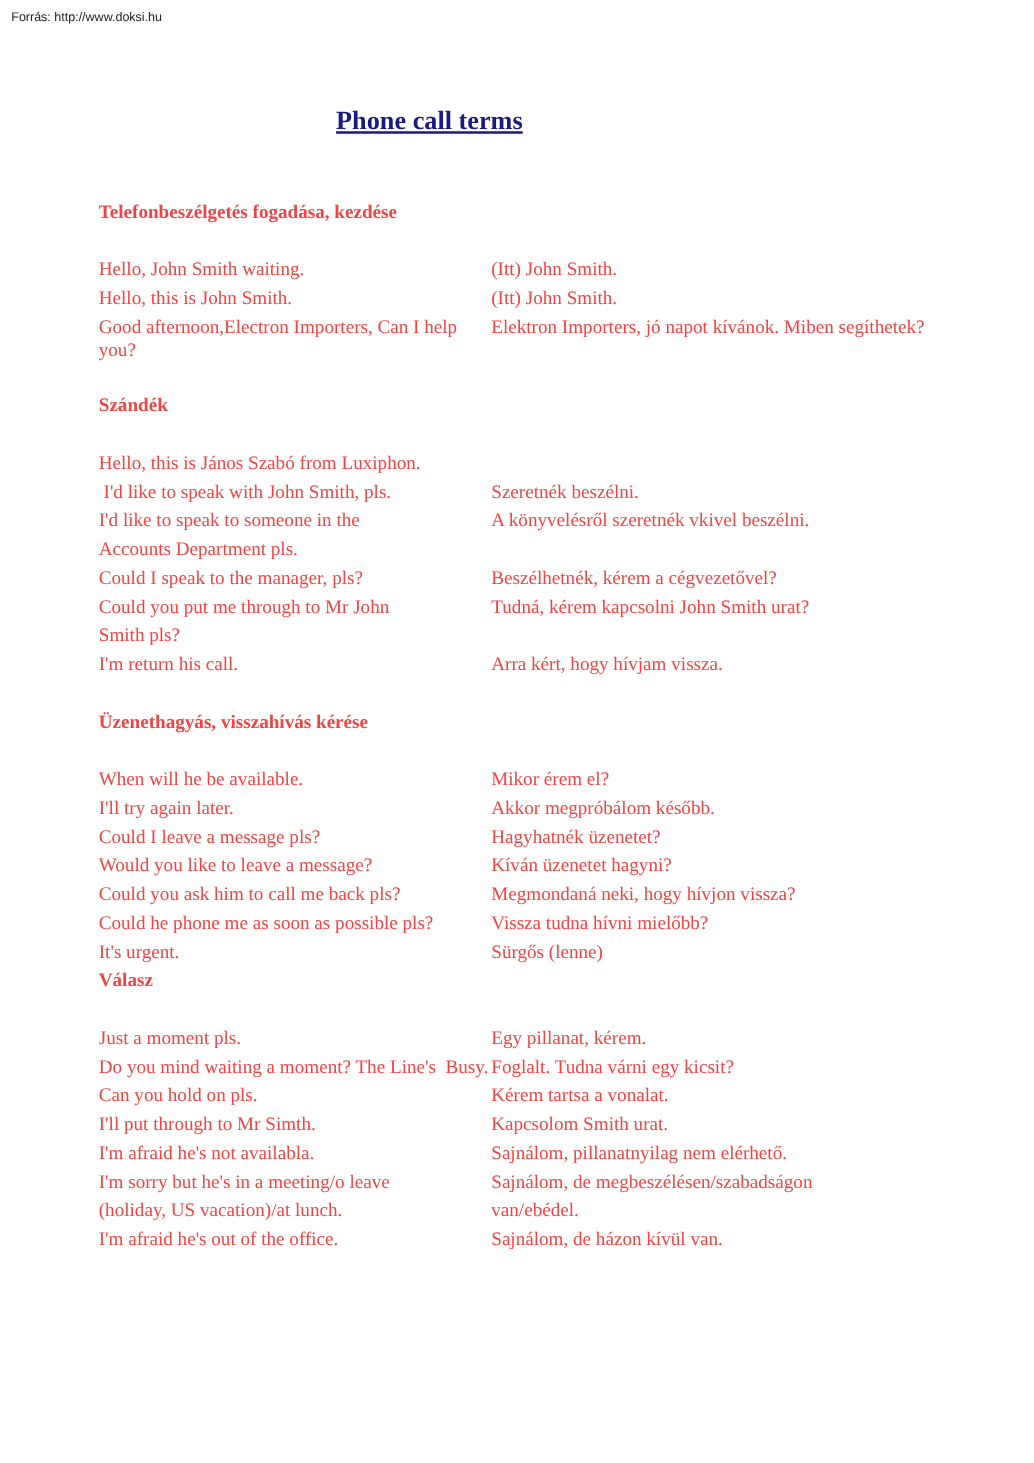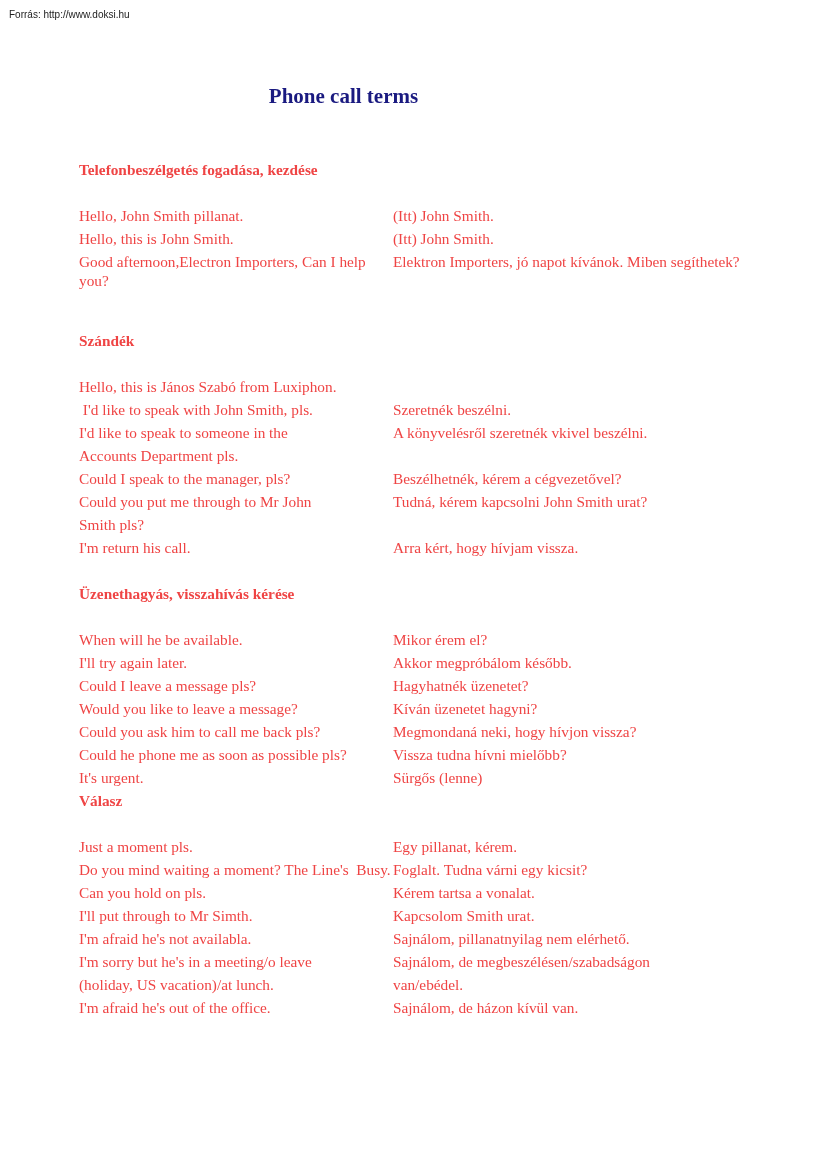--- a/index.html
+++ b/index.html
@@ -1,52 +1,52 @@
 <!DOCTYPE html>
 <html><head>
 <meta charset="utf-8">
 <style>
   html, body { margin:0; padding:0; background:#ffffff; }
   body { width:827px; height:1170px; position:relative; overflow:hidden; }
   .source { position:absolute; left:9px; top:9px; font-family:"Liberation Sans", sans-serif; font-size:10px; color:#222;text-align:center; }
-  .title { position:absolute; left:0; width:687px; top:84px; text-align:center; font-family:"Liberation Serif", serif; font-size:21px; font-weight:bold; color:#1a1a80; }
+  .title { position:absolute; left:0; width:687px; top:84px; text-align:center; font-family:"Liberation Serif", serif; font-size:21px; font-weight:bold; color:#1a1a80; text-decoration:underline; }
   .content { position:absolute; left:79px; top:158px; width:670px; font-family:"Liberation Serif", serif; font-size:15.3px; color:#ef4444; }
   .section-heading { font-weight:bold; height:23px; line-height:23px; margin-bottom:23px; }
   .row { display:flex; }
   .en { width:314px; line-height:23px; }
   .hu { width:356px; line-height:23px; }
   .hu.justify { text-align:justify; text-align-last:left; }
   .gap { height:23px; }
 </style>
 </head>
 <body>
 
 <div class="source">Forrás: http://www.doksi.hu</div>
 <div class="title">Phone call terms</div>
 
 <div class="content">
 
   <div>
     <div class="section-heading">Telefonbeszélgetés fogadása, kezdése</div>
     <div class="row">
-        <div class="en">Hello, John Smith pillanat.</div>
+        <div class="en">Hello, John Smith waiting.</div>
         <div class="hu">(Itt) John Smith.</div>
       </div>
     <div class="row">
         <div class="en">Hello, this is John Smith.</div>
         <div class="hu">(Itt) John Smith.</div>
       </div>
     <div class="row" style="line-height:19px">
         <div class="en" style="line-height:19px;padding-top:2px">Good afternoon,Electron Importers, Can I help you?</div>
         <div class="hu justify" style="line-height:19px;padding-top:2px"> Elektron Importers, jó napot kívánok. Miben segíthetek?</div>
       </div>
     <div class="gap"></div>
   </div>
 
-  <div style="margin-top:16px">
+  <div style="margin-top:0">
     <div class="section-heading">Szándék</div>
     <div class="row">
         <div class="en">Hello, this is János Szabó from Luxiphon.</div>
       </div>
     <div class="row">
         <div class="en" style="white-space:pre"> I'd like to speak with John Smith, pls.</div>
         <div class="hu">Szeretnék beszélni.</div>
       </div>
     <div class="row">
         <div class="en" style="width:260px;margin-right:54px">I'd like to speak to someone in the Accounts Department pls.</div>

